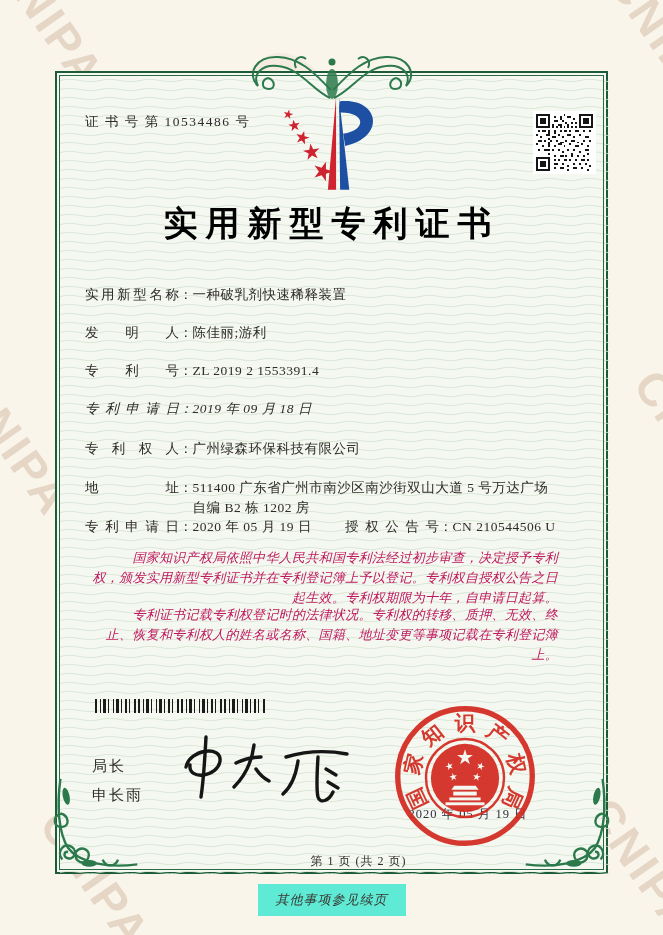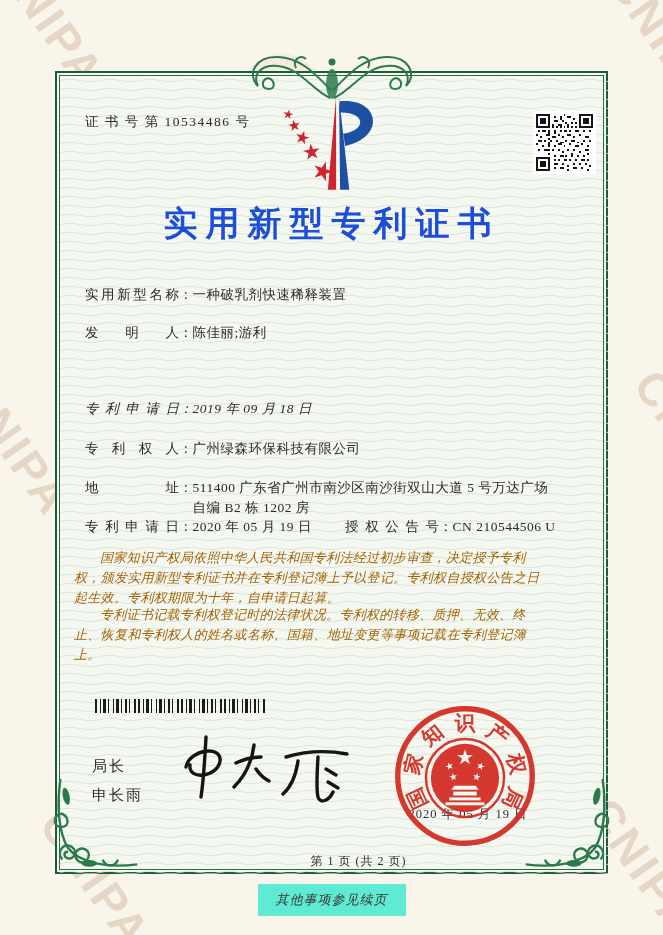--- a/index.html
+++ b/index.html
@@ -32,35 +32,35 @@
                   width:212px; height:62px; z-index:3; }
   .corner { position:absolute; width:96px; height:98px; z-index:3; }
   .corner.bl { left:47px;  top:776px; }
   .corner.br { left:520px; top:776px; transform:scaleX(-1); }
 
   
   .cert-no { position:absolute; left:85px; top:113px; font-size:13.5px; letter-spacing:1.5px; z-index:4; }
   .qr { position:absolute; left:533px; top:111px; width:63px; height:63px; background:#fff; padding:3px; z-index:4; }
   .logo { position:absolute; left:278px; top:92px; width:112px; height:104px; z-index:4; }
   .title { position:absolute; left:0; top:201px; width:663px; text-align:center;
-           font-size:34px; font-weight:bold; letter-spacing:8px; color:#1d4ed8; z-index:4; }
+           font-size:34px; font-weight:bold; letter-spacing:8px; color:#000000; z-index:4; }
 
   
   .frow { position:absolute; left:85px; width:470px; font-size:13.5px; line-height:20px; z-index:4; }
   .flabel { display:inline-block; width:94px; text-align:justify; text-align-last:justify; vertical-align:top; }
   .fcolon { display:inline-block; vertical-align:top; }
   .fvalue { display:inline-block; vertical-align:top; max-width:358px; letter-spacing:.5px; }
   .r0 { top:285px; } .r1 { top:323px; } .r2 { top:361px; } .r3 { top:399px;font-style:italic; }
   .r4 { top:439px; } .r5 { top:478px; } .r6 { top:517px; }
   .grant2 { position:absolute; left:260px; top:0; white-space:nowrap; }
   .frow.r6 { position:absolute; }
 
   
-  .para { position:absolute; left:74px; width:472px; font-size:13px; line-height:20px;
-          font-style:italic; color:#a16207; text-indent:2em; letter-spacing:.3px; z-index:4; }
+  .para { position:absolute; left:86px; width:472px; font-size:13px; line-height:20px;
+          font-style:italic; color:#be185d; text-indent:2em; letter-spacing:.3px; z-index:4;text-align:right; }
   .p0 { top:548px; } .p1 { top:605px; }
 
   
   .barcode { position:absolute; left:95px; top:699px; width:172px; height:14px; z-index:4;
     background:repeating-linear-gradient(90deg,
       #1b1b1b 0 2px, transparent 2px 5px, #1b1b1b 5px 6px, transparent 6px 8px,
       #1b1b1b 8px 11px, transparent 11px 13px, #1b1b1b 13px 14px, transparent 14px 18px,
       #1b1b1b 18px 19px, transparent 19px 21px, #1b1b1b 21px 24px, transparent 24px 26px,
       #1b1b1b 26px 27px, transparent 27px 30px, #1b1b1b 30px 32px, transparent 32px 34px,
       #1b1b1b 34px 35px, transparent 35px 39px, #1b1b1b 39px 41px, transparent 41px 43px); }
@@ -209,20 +209,23 @@
   </div>
 
   <div class="title">实用新型专利证书</div>
 
   <div class="frow r0">
     <span class="flabel">实用新型名称</span><span class="fcolon">：</span><span class="fvalue">一种破乳剂快速稀释装置</span>
   </div>
   <div class="frow r1">
     <span class="flabel">发明人</span><span class="fcolon">：</span><span class="fvalue">陈佳丽;游利</span>
   </div>
+  <div class="frow r2">
+    <span class="flabel">专利号</span><span class="fcolon">：</span><span class="fvalue">ZL 2019 2 1553391.4</span>
+  </div>
   <div class="frow r3">
     <span class="flabel">专利申请日</span><span class="fcolon">：</span><span class="fvalue">2019 年 09 月 18 日</span>
   </div>
   <div class="frow r4">
     <span class="flabel">专利权人</span><span class="fcolon">：</span><span class="fvalue">广州绿森环保科技有限公司</span>
   </div>
   <div class="frow r5">
     <span class="flabel">地址</span><span class="fcolon">：</span><span class="fvalue">511400 广东省广州市南沙区南沙街双山大道 5 号万达广场自编 B2 栋 1202 房</span>
   </div>
   <div class="frow r6">

